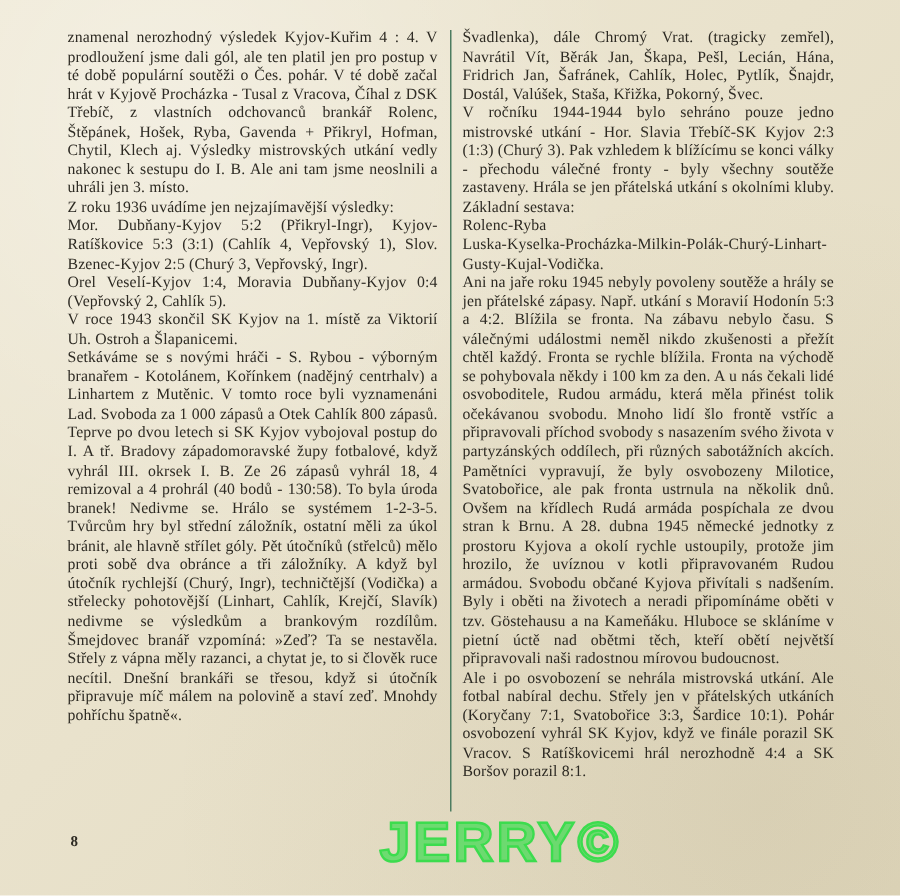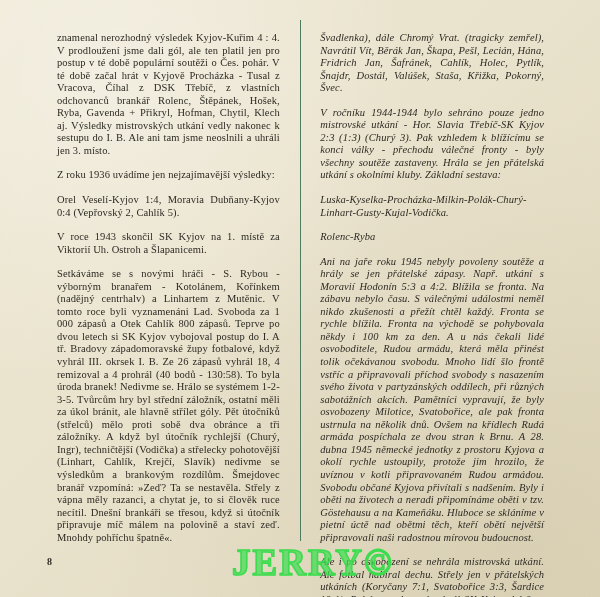--- a/index.html
+++ b/index.html
@@ -28,35 +28,35 @@
     right: 44px;
     display: flex;
   }
   .col {
     color: #2d2a23;
     font-size: 10.5px;
     line-height: 12.55px;
     text-align: justify;
     letter-spacing: 0.1px;
   }
-  .col p { margin: 12px; }
+  .col p { margin: 0; }
   .col-left  { width: 247px; }
-  .col-right { width: 248px; font-style: italic; }
+  .col-right { width: 248px; }
   .col-divider {
     width: 1.5px;
     margin: 0 7px 0 8px;
     background: #4d7c60;
     flex: none;
     height: 521px;
   }
   .watermark {
     position: absolute;
-    left: 232px;
+    left: 253px;
     top: 541px;
-    font-family: Liberation Serif, serif;
+    font-family: Liberation Sans, sans-serif;
     font-weight: bold;
     font-size: 37px;
     letter-spacing: 2px;
     color: #3cdc4e;
     -webkit-text-fill-color: rgba(60,220,78,0.25);
     -webkit-text-stroke: 1.6px #3cdc4e;
     text-shadow: 0 0 1px rgba(60,220,78,0.6);
     white-space: nowrap;
   }
   .page-number {
@@ -80,32 +80,33 @@
 </head>
 <body>
 
 <div class="scan-page">
 
   <div class="text-columns">
 
     <div class="col col-left">
       <p>znamenal nerozhodný výsledek Kyjov-Kuřim 4 : 4. V prodloužení jsme dali gól, ale ten platil jen pro postup v té době populární soutěži o Čes. pohár. V té době začal hrát v Kyjově Procházka - Tusal z Vracova, Číhal z DSK Třebíč, z vlastních odchovanců brankář Rolenc, Štěpánek, Hošek, Ryba, Gavenda + Přikryl, Hofman, Chytil, Klech aj. Výsledky mistrovských utkání vedly nakonec k sestupu do I. B. Ale ani tam jsme neoslnili a uhráli jen 3. místo.</p>
       <p>Z roku 1936 uvádíme jen nejzajímavější výsledky:</p>
+      <p>Mor. Dubňany-Kyjov 5:2 (Přikryl-Ingr), Kyjov-Ratíškovice 5:3 (3:1) (Cahlík 4, Vepřovský 1), Slov. Bzenec-Kyjov 2:5 (Churý 3, Vepřovský, Ingr).</p>
       <p>Orel Veselí-Kyjov 1:4, Moravia Dubňany-Kyjov 0:4 (Vepřovský 2, Cahlík 5).</p>
       <p>V roce 1943 skončil SK Kyjov na 1. místě za Viktorií Uh. Ostroh a Šlapanicemi.</p>
       <p>Setkáváme se s novými hráči - S. Rybou - výborným branařem - Kotolánem, Kořínkem (nadějný centrhalv) a Linhartem z Mutěnic. V tomto roce byli vyznamenáni Lad. Svoboda za 1 000 zápasů a Otek Cahlík 800 zápasů. Teprve po dvou letech si SK Kyjov vybojoval postup do I. A tř. Bradovy západomoravské župy fotbalové, když vyhrál III. okrsek I. B. Ze 26 zápasů vyhrál 18, 4 remizoval a 4 prohrál (40 bodů - 130:58). To byla úroda branek! Nedivme se. Hrálo se systémem 1-2-3-5. Tvůrcům hry byl střední záložník, ostatní měli za úkol bránit, ale hlavně střílet góly. Pět útočníků (střelců) mělo proti sobě dva obránce a tři záložníky. A když byl útočník rychlejší (Churý, Ingr), techničtější (Vodička) a střelecky pohotovější (Linhart, Cahlík, Krejčí, Slavík) nedivme se výsledkům a brankovým rozdílům. Šmejdovec branář vzpomíná: »Zeď? Ta se nestavěla. Střely z vápna měly razanci, a chytat je, to si člověk ruce necítil. Dnešní brankáři se třesou, když si útočník připravuje míč málem na polovině a staví zeď. Mnohdy pohříchu špatně«.</p>
     </div>
 
     <div class="col-divider"></div>
 
     <div class="col col-right">
       <p>Švadlenka), dále Chromý Vrat. (tragicky zemřel), Navrátil Vít, Běrák Jan, Škapa, Pešl, Lecián, Hána, Fridrich Jan, Šafránek, Cahlík, Holec, Pytlík, Šnajdr, Dostál, Valúšek, Staša, Křižka, Pokorný, Švec.</p>
       <p>V ročníku 1944-1944 bylo sehráno pouze jedno mistrovské utkání - Hor. Slavia Třebíč-SK Kyjov 2:3 (1:3) (Churý 3). Pak vzhledem k blížícímu se konci války - přechodu válečné fronty - byly všechny soutěže zastaveny. Hrála se jen přátelská utkání s okolními kluby. Základní sestava:</p>
+      <p>Rolenc-Ryba</p>
       <p>Luska-Kyselka-Procházka-Milkin-Polák-Churý-Linhart-Gusty-Kujal-Vodička.</p>
-      <p>Rolenc-Ryba</p>
       <p>Ani na jaře roku 1945 nebyly povoleny soutěže a hrály se jen přátelské zápasy. Např. utkání s Moravií Hodonín 5:3 a 4:2. Blížila se fronta. Na zábavu nebylo času. S válečnými událostmi neměl nikdo zkušenosti a přežít chtěl každý. Fronta se rychle blížila. Fronta na východě se pohybovala někdy i 100 km za den. A u nás čekali lidé osvoboditele, Rudou armádu, která měla přinést tolik očekávanou svobodu. Mnoho lidí šlo frontě vstříc a připravovali příchod svobody s nasazením svého života v partyzánských oddílech, při různých sabotážních akcích. Pamětníci vypravují, že byly osvobozeny Milotice, Svatobořice, ale pak fronta ustrnula na několik dnů. Ovšem na křídlech Rudá armáda pospíchala ze dvou stran k Brnu. A 28. dubna 1945 německé jednotky z prostoru Kyjova a okolí rychle ustoupily, protože jim hrozilo, že uvíznou v kotli připravovaném Rudou armádou. Svobodu občané Kyjova přivítali s nadšením. Byly i oběti na životech a neradi připomínáme oběti v tzv. Göstehausu a na Kameňáku. Hluboce se skláníme v pietní úctě nad obětmi těch, kteří obětí největší připravovali naši radostnou mírovou budoucnost.</p>
       <p>Ale i po osvobození se nehrála mistrovská utkání. Ale fotbal nabíral dechu. Střely jen v přátelských utkáních (Koryčany 7:1, Svatobořice 3:3, Šardice 10:1). Pohár osvobození vyhrál SK Kyjov, když ve finále porazil SK Vracov. S Ratíškovicemi hrál nerozhodně 4:4 a SK Boršov porazil 8:1.</p>
     </div>
 
   </div>
 
   <div class="watermark">JERRY©</div>
 
   <div class="page-number">8</div>
 

